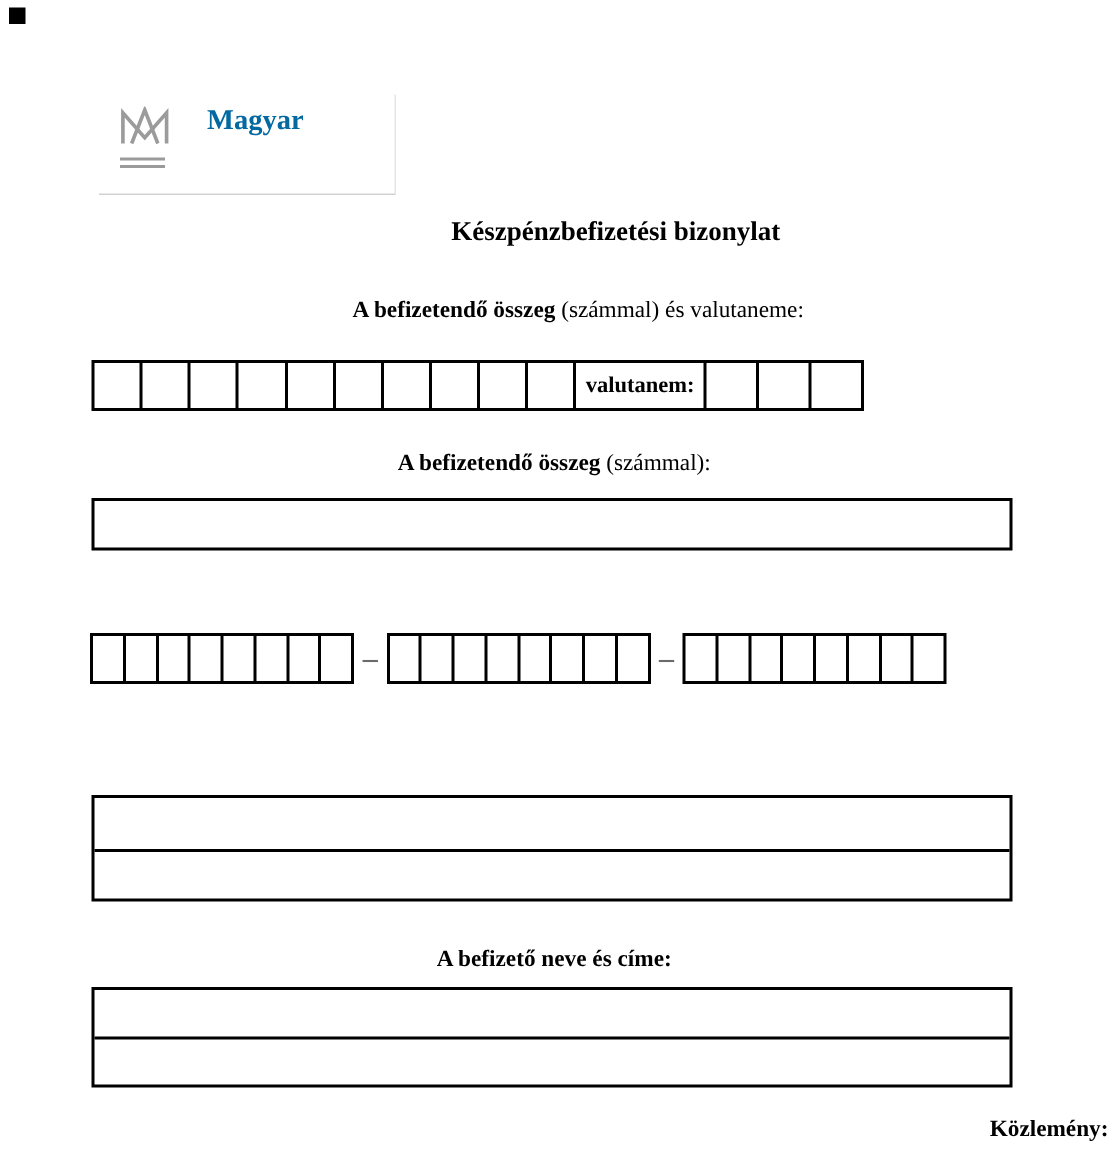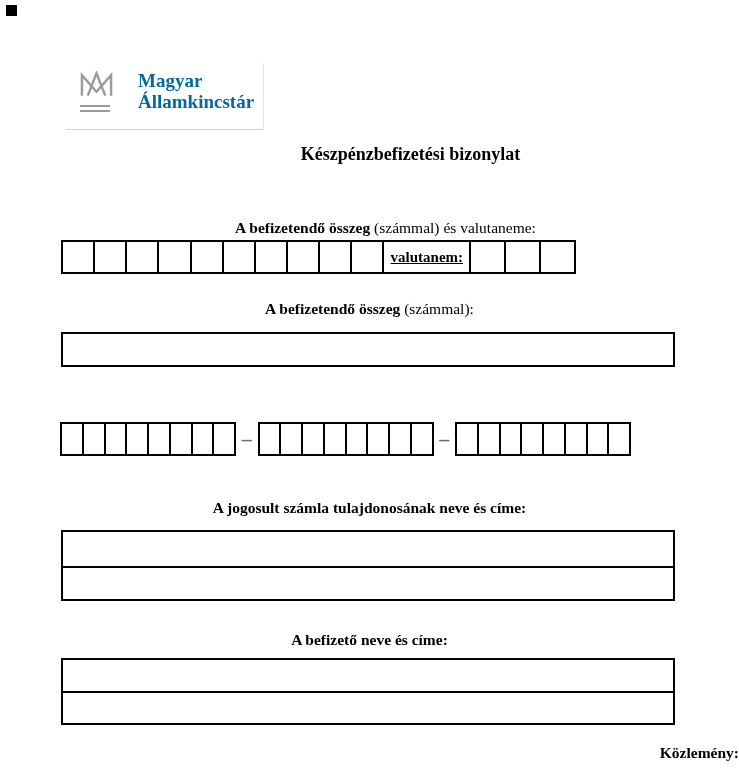--- a/index.html
+++ b/index.html
@@ -18,34 +18,34 @@
   .logo .crown{position:absolute;left:14px;top:8px;width:33px;height:26px;}
   .logo .eq-line{position:absolute;left:14px;width:30px;height:2px;background:#9b9b9b;}
   .logo .eq1{top:42px;} .logo .eq2{top:47px;}
   .logo .logo-text{position:absolute;left:41px;top:7px;font-weight:bold;
         font-size:19px;line-height:21px;color:#0369a1;letter-spacing:0;white-space:nowrap;margin-left:31px;}
 
   
   .clabel{left:0;width:739px;text-align:center;font-size:15.5px;line-height:18px;white-space:nowrap;}
   .clabel .b{font-weight:bold;}
   .title{top:145px;font-size:18px;font-weight:bold;margin-left:41px;}
-  .lab-amount-num{top:219px;padding-left:32px;}
+  .lab-amount-num{top:198px;padding-left:32px;}
   .lab-amount-words{top:300px;}
   .lab-account{top:389px;font-weight:bold;}
   .lab-owner{top:499px;font-weight:bold;}
   .lab-payer{top:631px;font-weight:bold;}
   .lab-remark{top:744px;font-weight:bold;text-align:right;}
 
   
   .amount-grid{left:61px;top:240px;width:515px;height:34px;display:flex;
         border:2px solid #000;background:#fff;}
   .amount-grid>div+div{border-left:2px solid #000;}
   .amt-digit{flex:32 0 0;}
   .amt-cur-label{flex:90 0 0;display:flex;align-items:center;justify-content:center;
-        font-weight:bold;font-size:15px;white-space:nowrap;text-decoration:underline;}
+        font-weight:bold;font-size:15px;white-space:nowrap;}
   .amt-cur{flex:35 0 0;}
 
   
   .big-box{left:61px;width:614px;border:2px solid #000;background:#fff;}
   .words-box{top:332px;height:35px;}
   .owner-table{top:530px;height:71px;display:flex;flex-direction:column;}
   .payer-table{top:658px;height:67px;display:flex;flex-direction:column;}
   .trow{flex:1;}
   .trow+.trow{border-top:2px solid #000;flex:0.94 1 0;}
 
@@ -67,21 +67,20 @@
 
   <div class="abs logo">
     <svg class="crown" viewBox="0 0 34 26" fill="none">
       <path d="M2 25 V4 L17 21 L32 4 V25" stroke="#9b9b9b" stroke-width="2.5"></path>
       <path d="M8 25 L17 2 L26 25" stroke="#9b9b9b" stroke-width="2.5"></path>
     </svg>
     <div class="eq-line eq1"></div>
     <div class="eq-line eq2"></div>
     <div class="logo-text">
       <div>Magyar</div>
-      <div>Államkincstár</div>
     </div>
   </div>
 
   <div class="abs clabel title">Készpénzbefizetési bizonylat</div>
 
   <div class="abs clabel lab-amount-num">
     <span class="b">A befizetendő összeg</span><span> (számmal) és valutaneme:</span>
   </div>
 
   <div class="abs amount-grid">
@@ -136,21 +135,20 @@
         <div class="acct-cell"></div>
         <div class="acct-cell"></div>
         <div class="acct-cell"></div>
         <div class="acct-cell"></div>
         <div class="acct-cell"></div>
         <div class="acct-cell"></div>
         <div class="acct-cell"></div>
       </div>
     </div>
 
-  <div class="abs clabel lab-owner">A jogosult számla tulajdonosának neve és címe:</div>
 
   <div class="abs big-box owner-table">
       <div class="trow"></div>
       <div class="trow"></div>
     </div>
 
   <div class="abs clabel lab-payer">A befizető neve és címe:</div>
 
   <div class="abs big-box payer-table">
       <div class="trow"></div>

